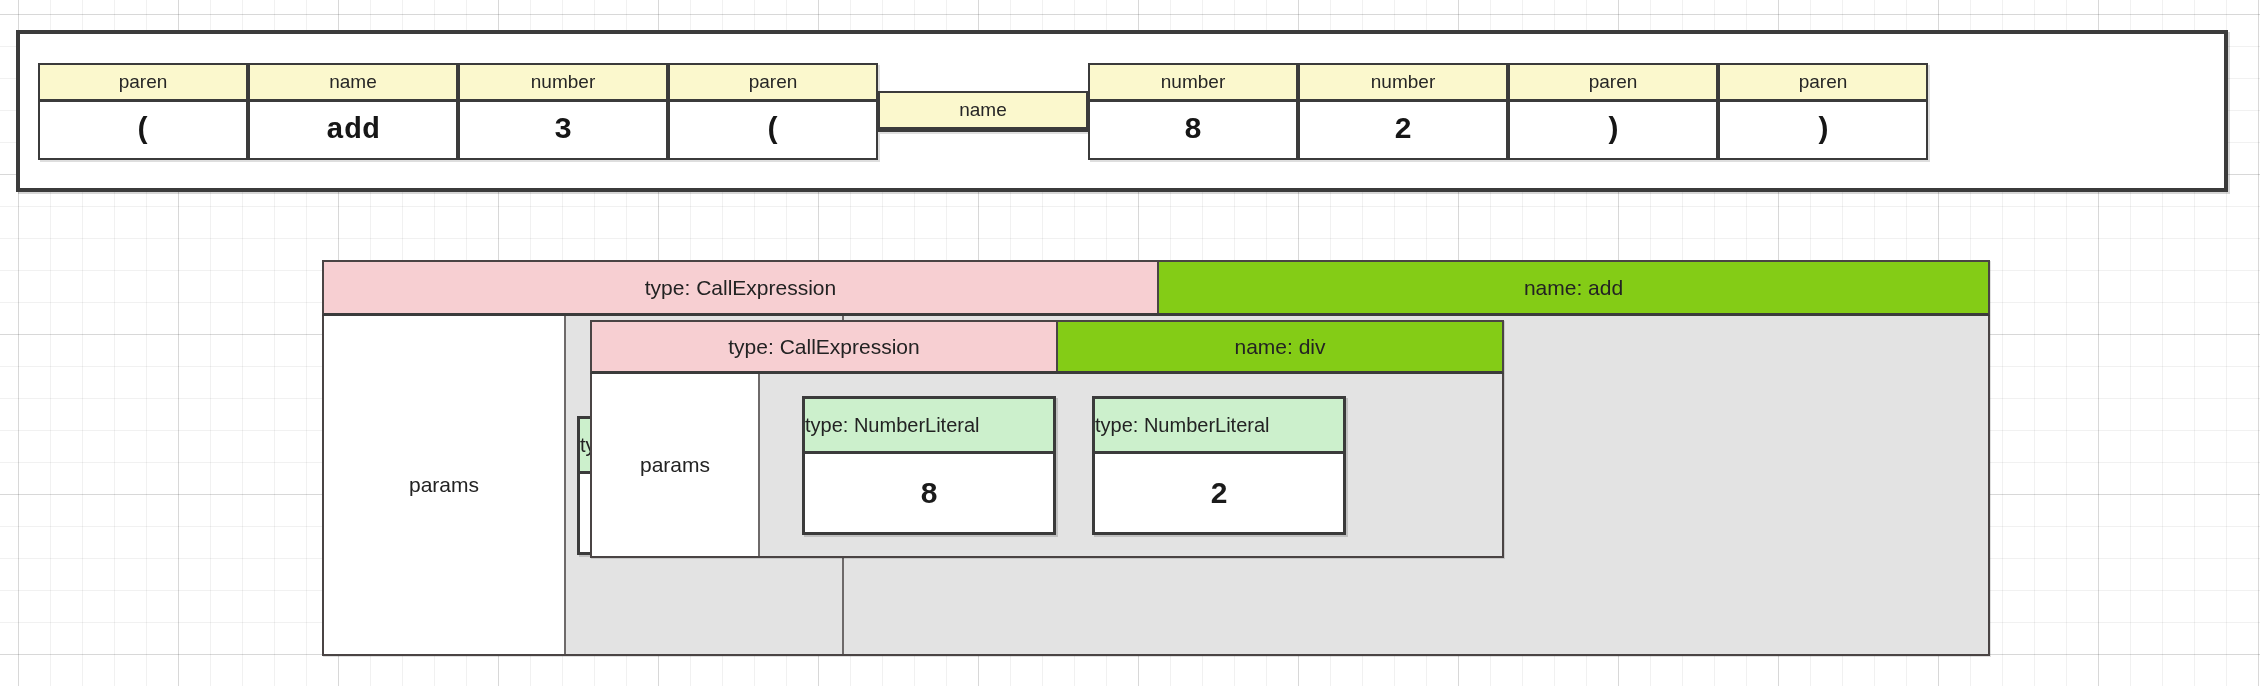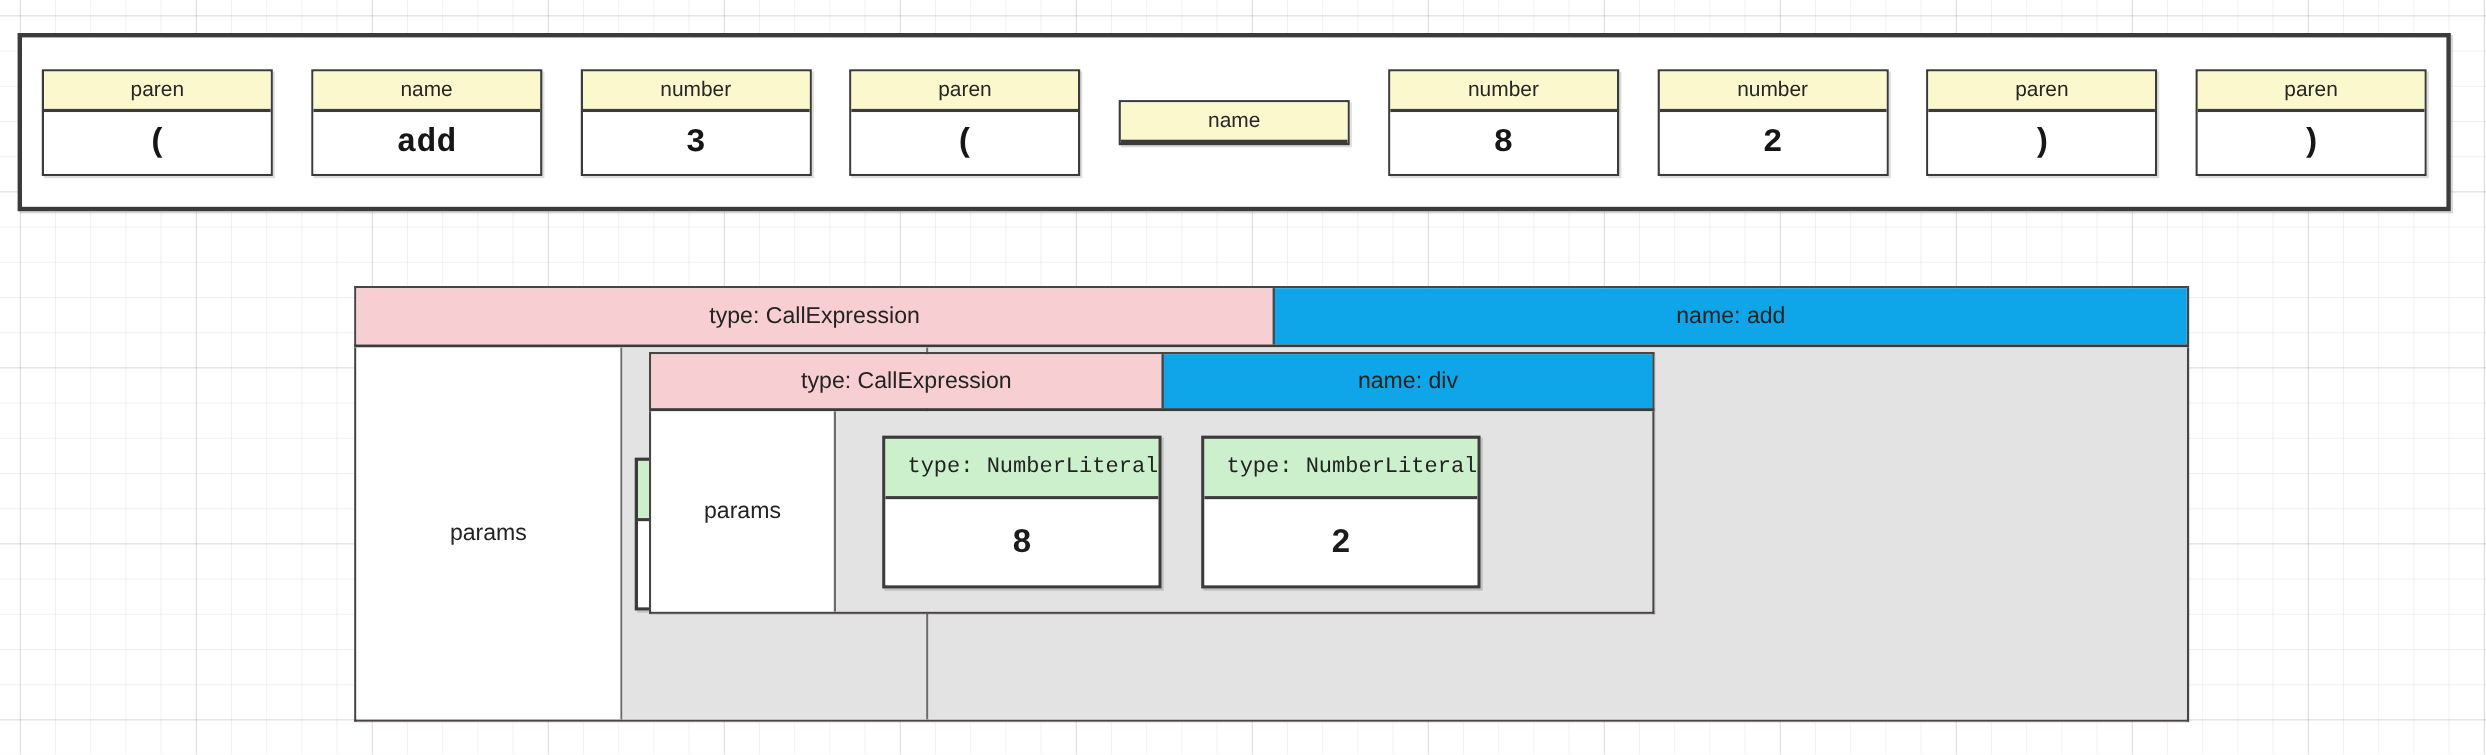--- a/index.html
+++ b/index.html
@@ -48,21 +48,21 @@
     box-sizing: border-box;
     background: #ffffff;
     border: 4px solid #3b3b3b;
     box-shadow: 2px 2px 0 rgba(0,0,0,0.16);
   }
   #token-list {
     position: absolute;
     left: 0; right: 0; top: 0; bottom: 0;
     display: flex;
     align-items: center;
-    justify-content: space-between;
+    justify-content: flex-start;
     padding: 16px 18px;
     box-sizing: border-box;
   }
   .token {
     width: 210px;
     box-sizing: border-box;
     background: #ffffff;
     border: 2px solid #3b3b3b;
     box-shadow: 2px 2px 0 rgba(0,0,0,0.13);
   }
@@ -106,21 +106,21 @@
     text-align: center;
     font-size: 21px;
     color: #232323;
     display: flex;
     align-items: center;
     justify-content: center;
     overflow: hidden;
     white-space: nowrap;
   }
   .hdr-type { background: #f7cfd2; }
-  .hdr-name { background: #0ea5e9; border-left: 2px solid #4a4444; }
+  .hdr-name { background: #84cc16; border-left: 2px solid #4a4444; }
 
   .node-body {
     box-sizing: border-box;
     background: #e3e3e3;
     border: 2px solid #4a4444;
     border-top: none;
     display: flex;
     box-shadow: 1px 1px 0 rgba(0,0,0,0.12);
   }
   .params-label {
@@ -164,27 +164,26 @@
   .numlit {
     width: 254px;
     box-sizing: border-box;
     border: 3px solid #3b3b3b;
     box-shadow: 2px 2px 0 rgba(0,0,0,0.15);
     background: #ffffff;
   }
   .numlit-header {
     height: 52px;
     line-height: 52px;
-    text-align: right;
+    text-align: left;
     background: #ccf0cc;
     border-bottom: 3px solid #3b3b3b;
     font-size: 20px;
     color: #232323;
     white-space: nowrap;
-    font-family: Liberation Mono, monospace;
   }
   .numlit-value {
     height: 78px;
     line-height: 78px;
     text-align: center;
     background: #ffffff;
     font-size: 30px;
     font-weight: bold;
     color: #1b1b1b;
   }

